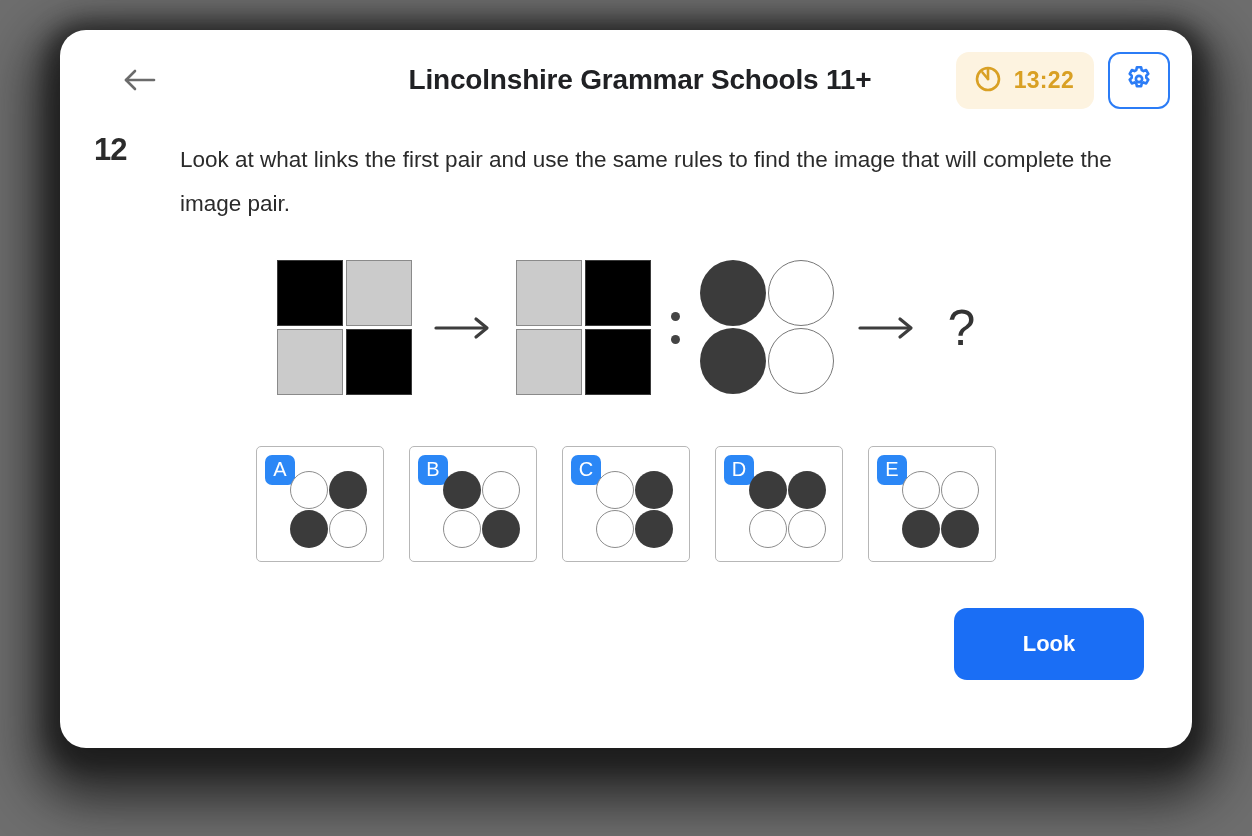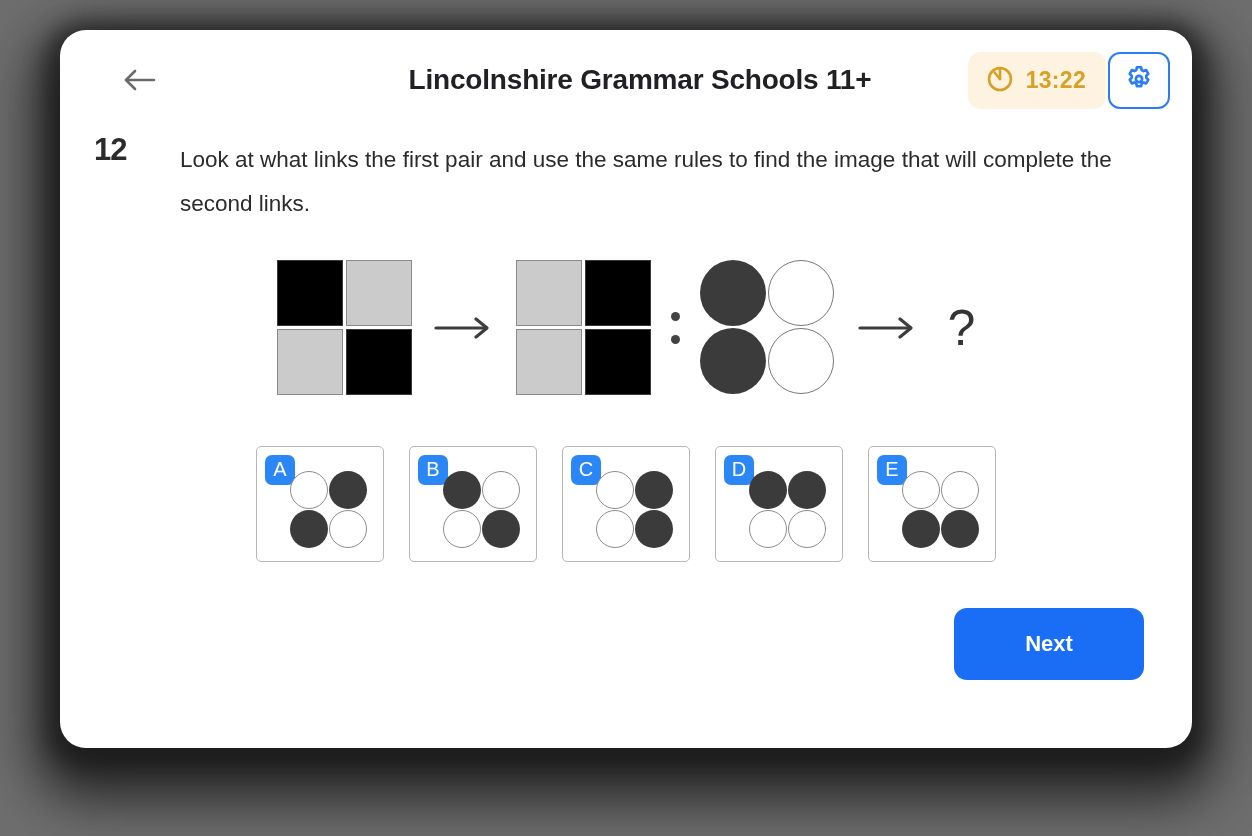--- a/index.html
+++ b/index.html
@@ -58,21 +58,21 @@
     font-weight: bold;
     color: #202124;
     letter-spacing: -0.2px;
     pointer-events: none;
   }
 
   .header-right {
     margin-left: auto;
     display: flex;
     align-items: center;
-    gap: 2px;
+    gap: 14px;
     z-index: 2;
   }
 
   .timer-badge {
     display: flex;
     align-items: center;
     gap: 11px;
     background: #fdf3e0;
     border-radius: 13px;
     padding: 11px 20px 11px 17px;
@@ -283,21 +283,21 @@
             <path fill="none" stroke="#2b7cf6" stroke-width="2.1" stroke-linejoin="round" d="M10.3 2.6h3.4l.45 2.2 1.5.88 2.1-.8 1.7 2.95-1.62 1.5v1.74l1.62 1.5-1.7 2.95-2.1-.8-1.5.88-.45 2.2h-3.4l-.45-2.2-1.5-.88-2.1.8-1.7-2.95 1.62-1.5v-1.74L4.55 7.83l1.7-2.95 2.1.8 1.5-.88z"></path>
             <circle cx="12" cy="12" r="2.5" fill="none" stroke="#2b7cf6" stroke-width="2.1"></circle>
           </svg>
         </span>
       </button>
     </div>
   </div>
 
   <div class="question-row">
     <div class="question-number">12</div>
-    <div class="question-text">Look at what links the first pair and use the same rules to find the image that will complete the second links.</div>
+    <div class="question-text">Look at what links the first pair and use the same rules to find the image that will complete the image pair.</div>
   </div>
 
   <div class="figure-row">
 
     <div class="grid2" id="fig-a">
         <div class="cell black"></div>
         <div class="cell gray"></div>
         <div class="cell gray"></div>
         <div class="cell black"></div>
       </div>
@@ -380,16 +380,16 @@
         <div class="option-circles">
           <div class="ocirc light"></div>
           <div class="ocirc light"></div>
           <div class="ocirc dark"></div>
           <div class="ocirc dark"></div>
         </div>
       </div>
     </div>
 
   <div class="footer">
-    <button class="next-btn">Next</button>
+    <button class="next-btn">Look</button>
   </div>
 
 </div>
 
 </body></html>

